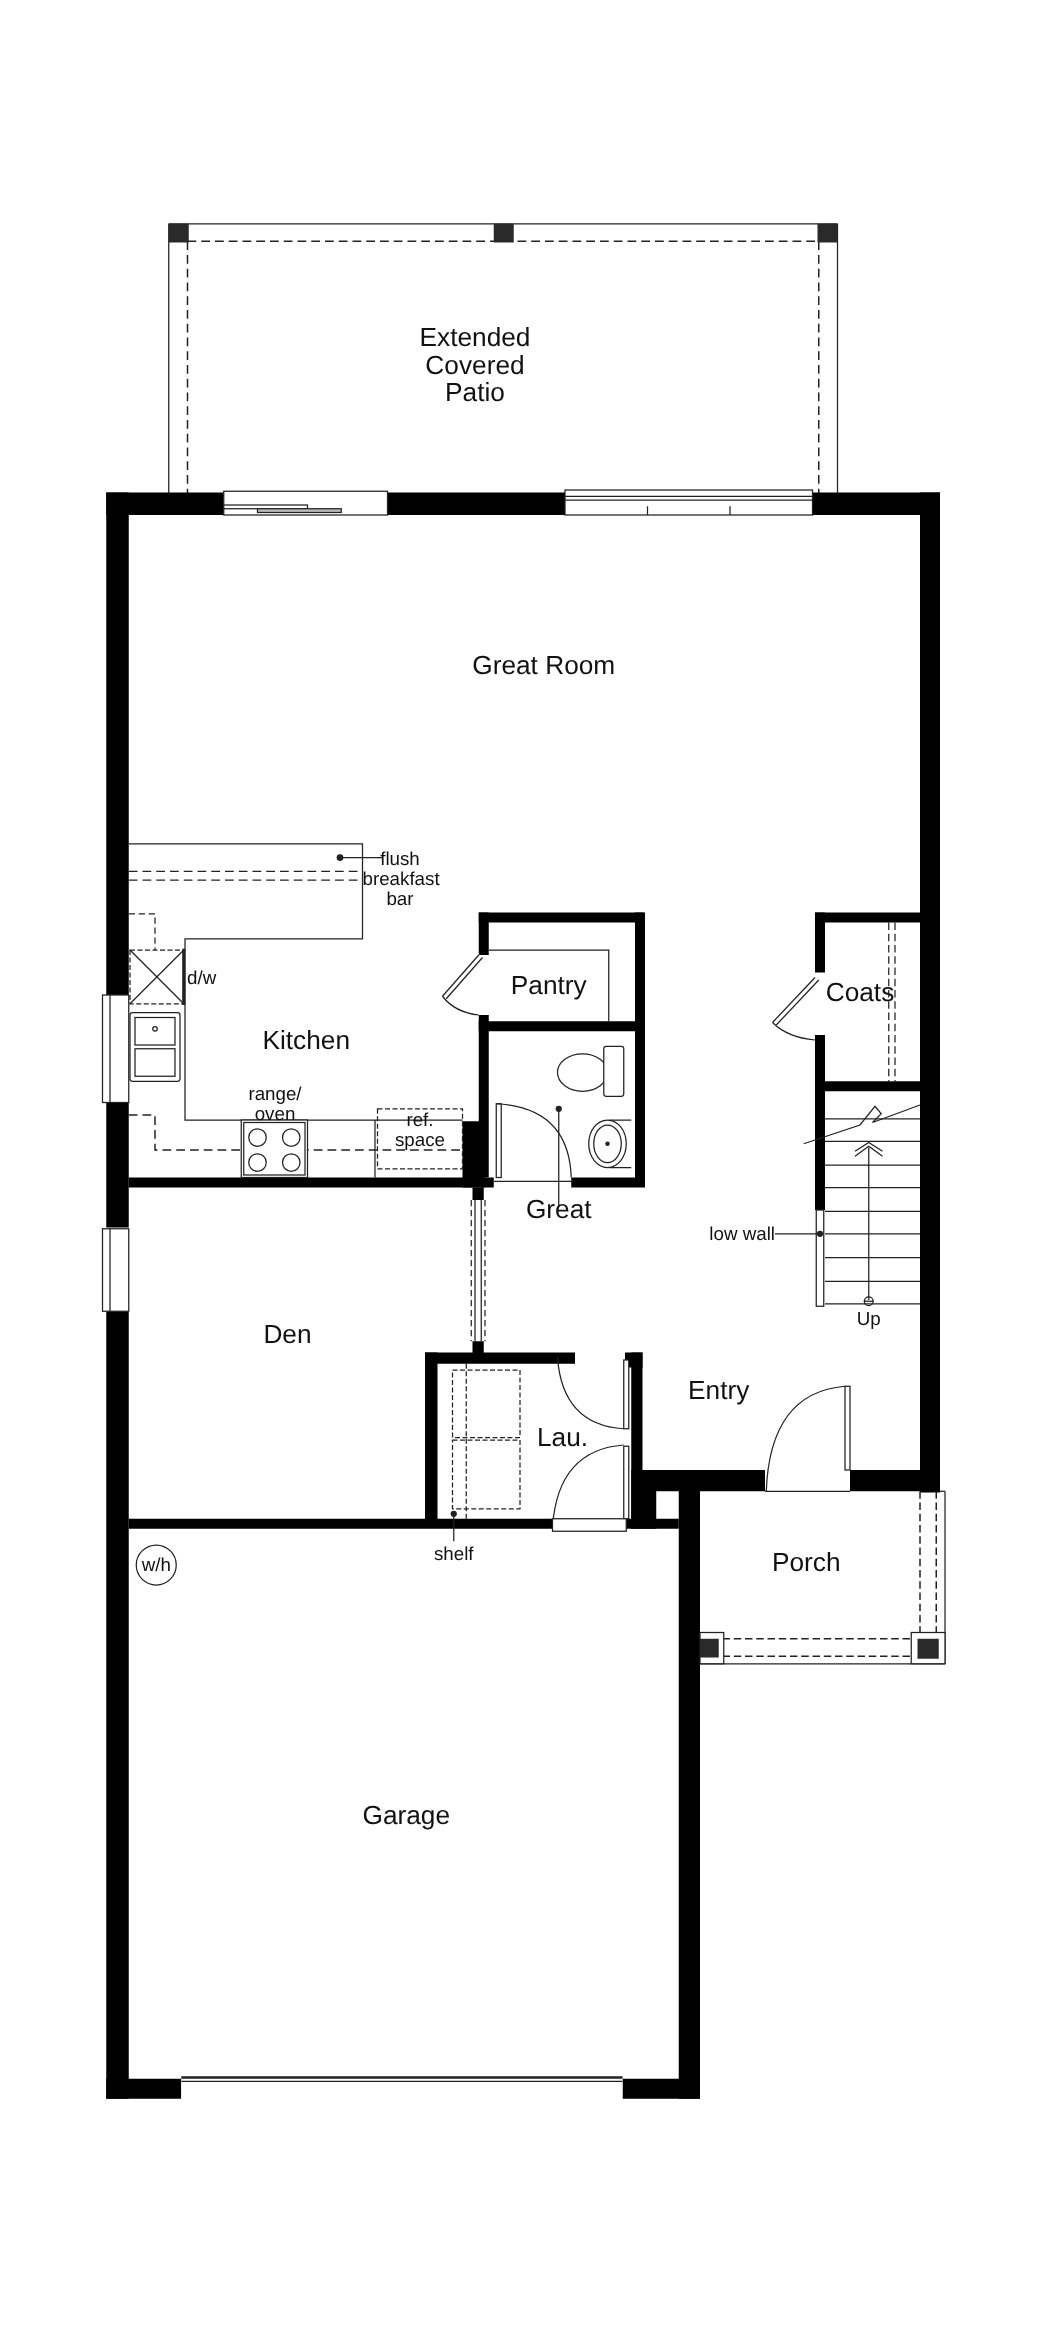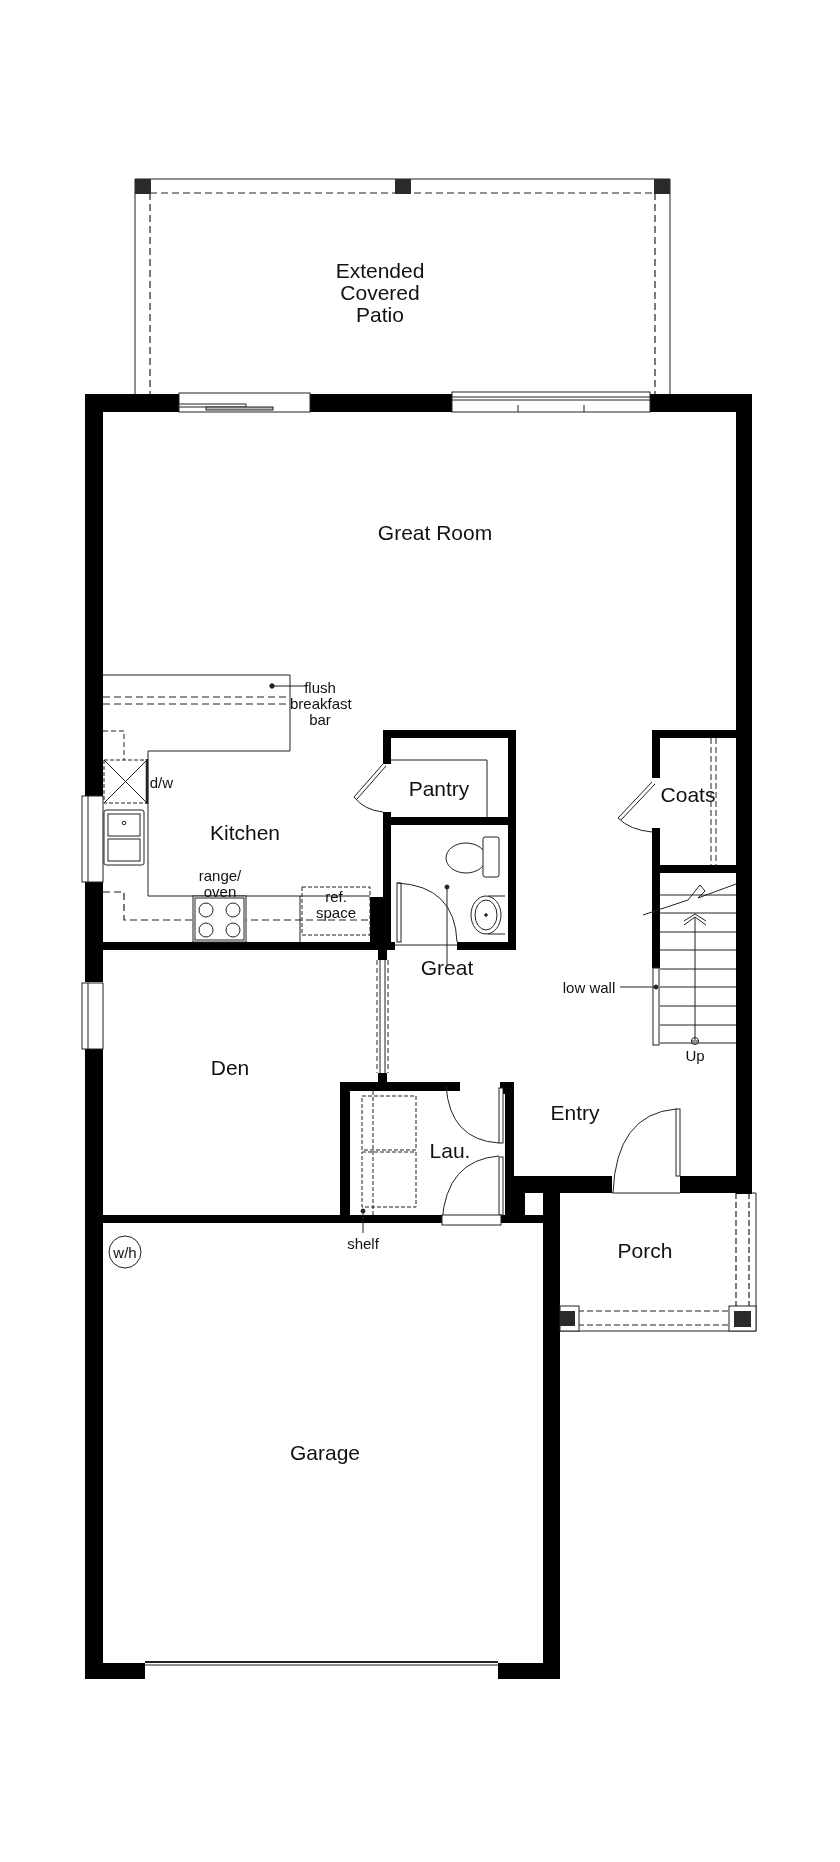--- a/index.html
+++ b/index.html
@@ -278,16 +278,16 @@
 <div class="lbl room" style="left:280px; top:1442px; width:90px;">Garage</div>
 
 <div class="lbl note ml" style="left:290px; top:680px; width:60px;">flush
 breakfast
 bar</div>
 <div class="lbl note" style="left:149px; top:775px; width:24px; text-align:right;">d/w</div>
 <div class="lbl note ml" style="left:195px; top:868px; width:50px;">range/
 oven</div>
 <div class="lbl note ml" style="left:302px; top:889px; width:68px;">ref.
 space</div>
-<div class="lbl note" style="left:558px; top:980px; width:62px; text-align:center;">low wall</div>
+<div class="lbl note" style="left:558px; top:980px; width:62px; text-align:right;">low wall</div>
 <div class="lbl note" style="left:680px; top:1048px; width:30px;">Up</div>
 <div class="lbl note" style="left:343px; top:1236px; width:40px;text-align:center;">shelf</div>
 <div class="lbl note" style="left:109px; top:1245px; width:32px;">w/h</div>
 
 </body></html>

